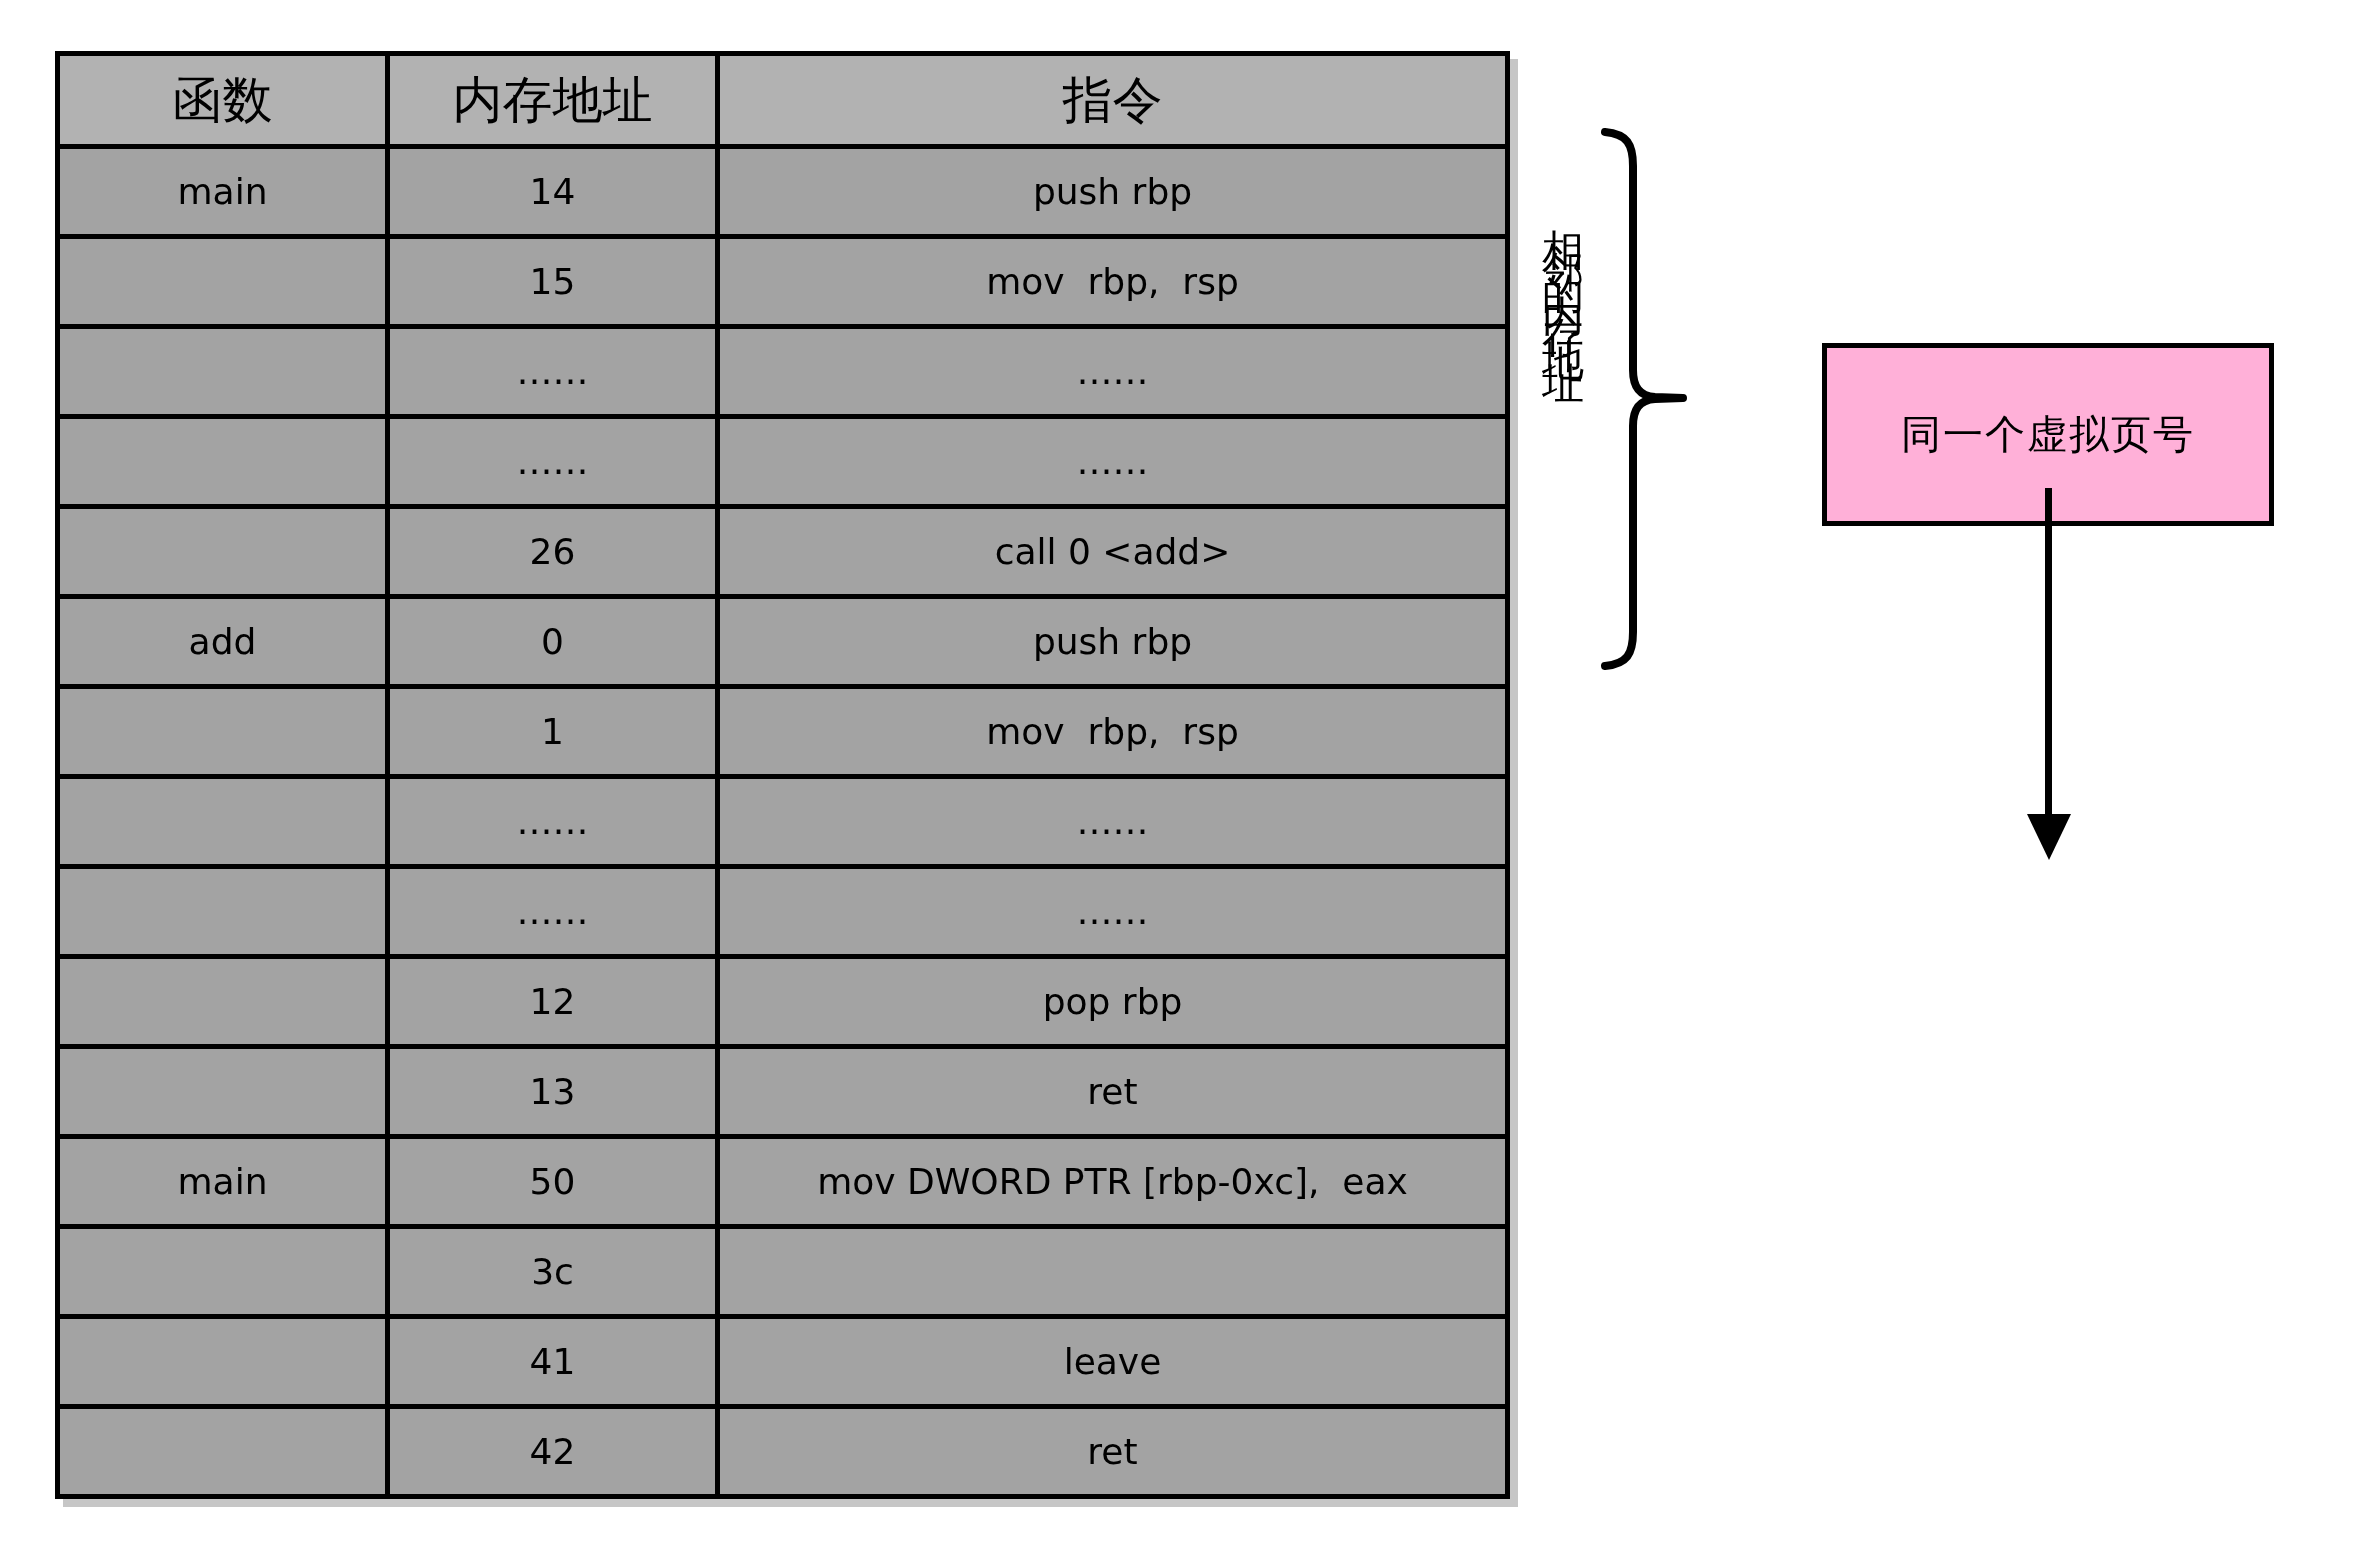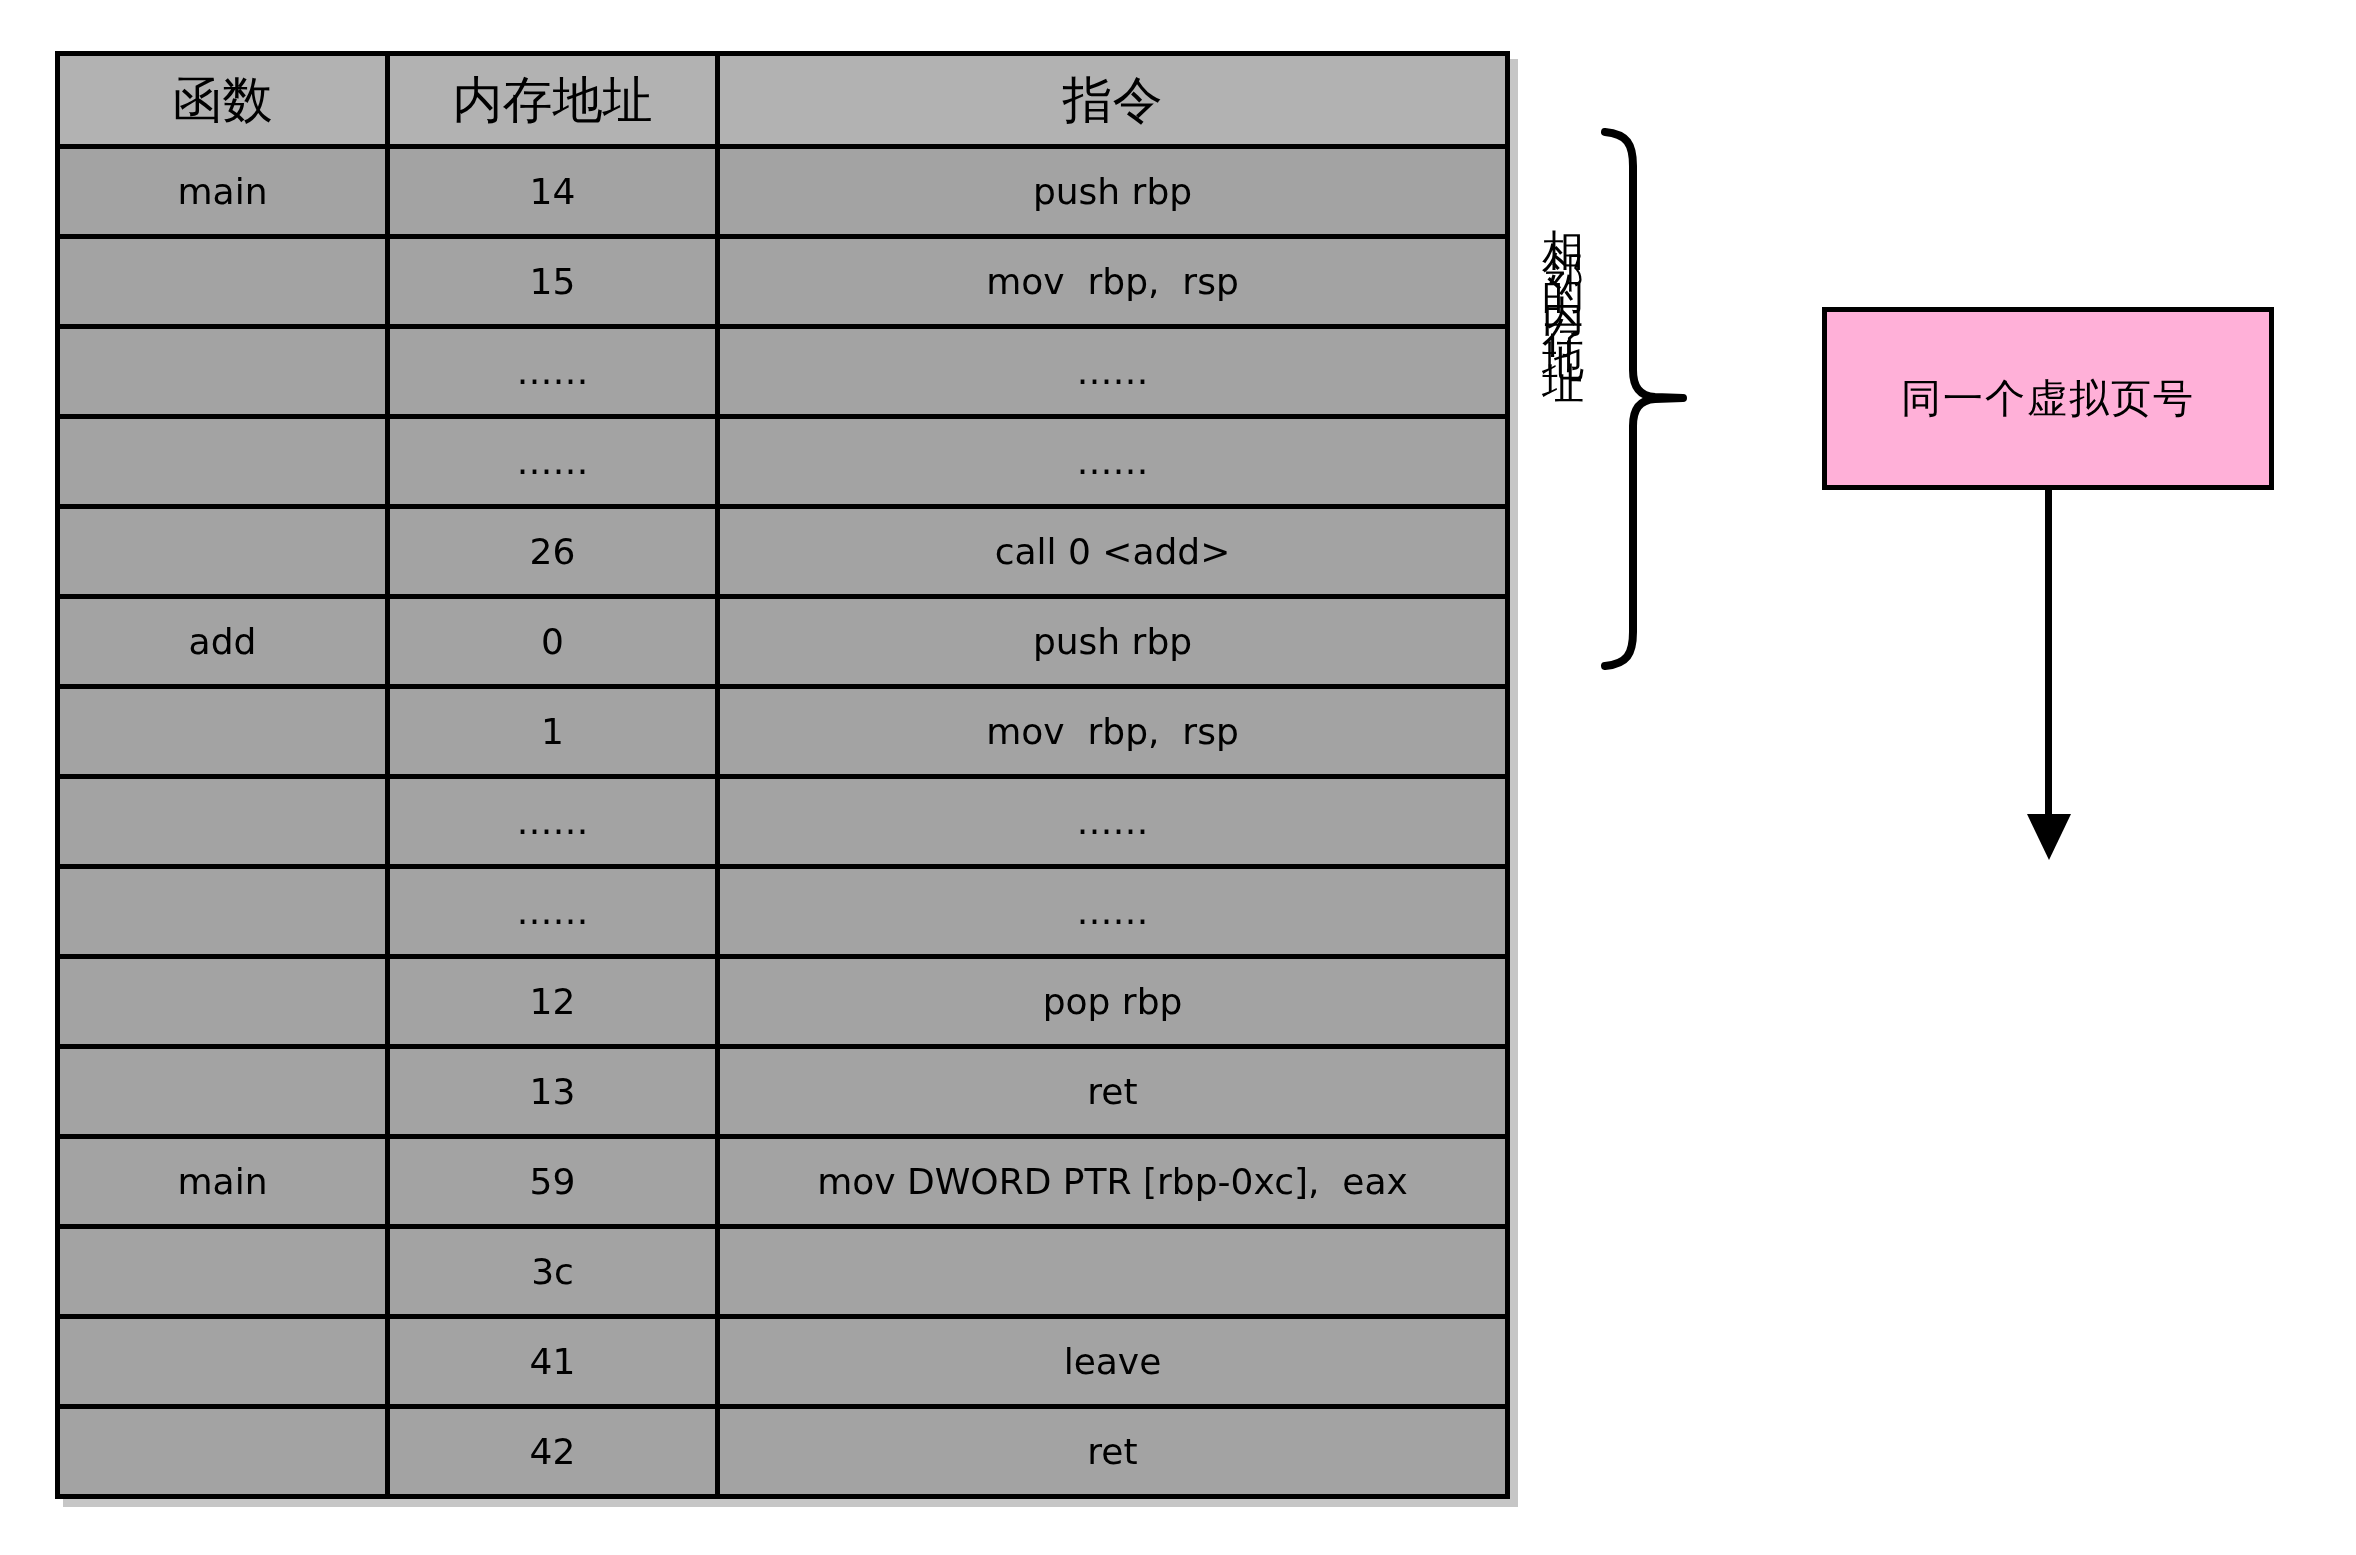--- a/index.html
+++ b/index.html
@@ -103,21 +103,21 @@
           <td>12</td>
           <td>pop rbp</td>
         </tr>
         <tr>
           <td></td>
           <td>13</td>
           <td>ret</td>
         </tr>
         <tr>
           <td>main</td>
-          <td>59</td>
+          <td>50</td>
           <td>mov DWORD PTR [rbp-0xc],  eax</td>
         </tr>
         <tr>
           <td></td>
           <td>3c</td>
           <td></td>
         </tr>
         <tr>
           <td></td>
           <td>41</td>
@@ -130,21 +130,21 @@
         </tr>
       </tbody>
   </table>
 
   <div class="brace-label">相邻的内存地址</div>
 
   <svg class="brace-svg" width="110" height="542" viewBox="0 0 110 542">
     <path d="M20,4 C42,6 48,16 48,38 L48,242 C48,258 54,268 70,269 L98,270 L70,271 C54,272 48,282 48,298 L48,504 C48,526 42,536 20,538" fill="none" stroke="#000" stroke-width="8" stroke-linecap="round" stroke-linejoin="round"></path>
   </svg>
 
-  <div class="flow-box box-virtual" style="background: rgb(255, 176, 216);">
+  <div class="flow-box box-virtual" style="background: rgb(255, 176, 216); margin-top: 36px;">
     <span>同一个虚拟页号</span>
   </div>
 
   <div class="arrow-line"></div>
   <div class="arrow-head"></div>
 
 
 </div>
 
 </body></html>

